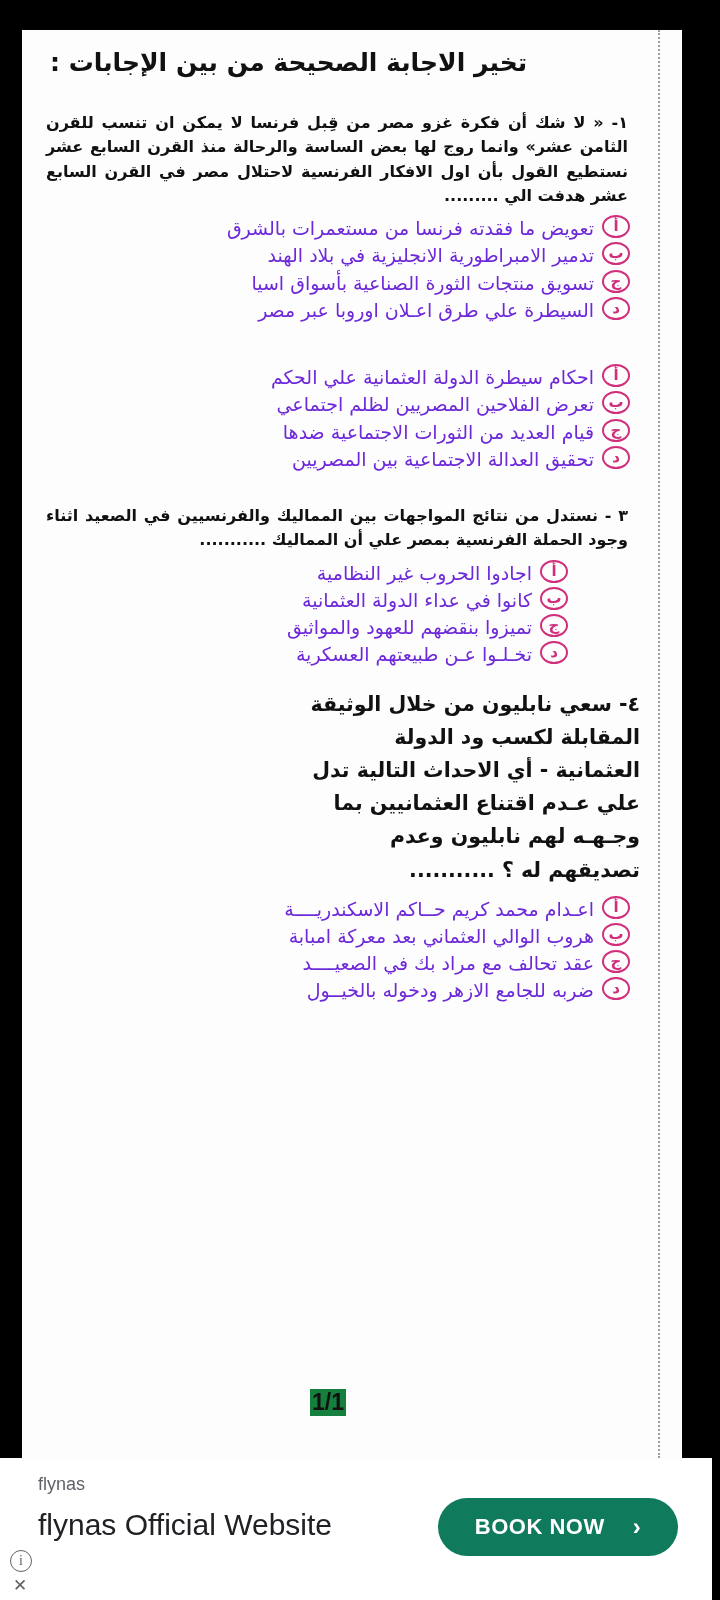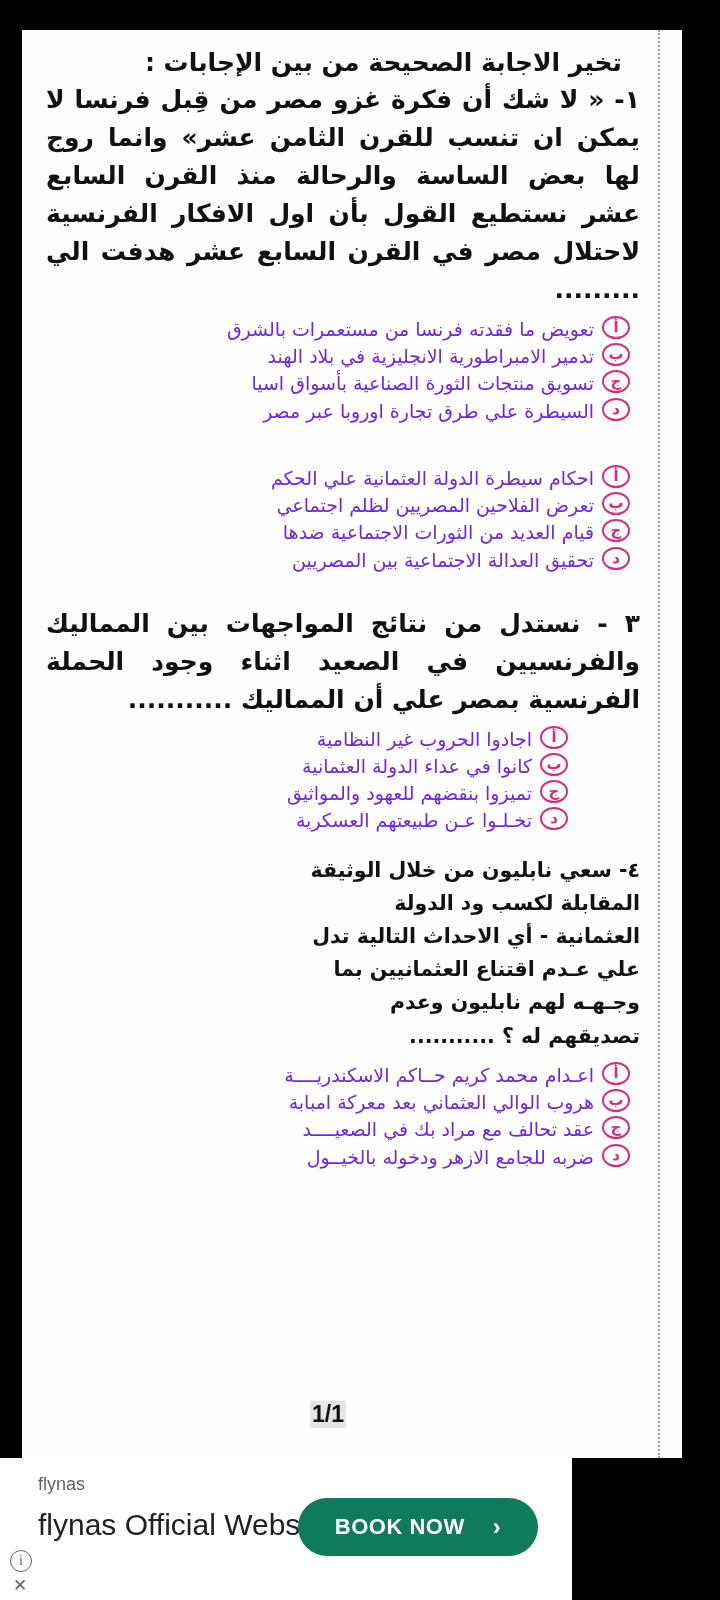--- a/index.html
+++ b/index.html
@@ -34,32 +34,32 @@
     position:relative;
     padding:18px 42px 0 24px;
     direction:rtl;
     text-align:right;
     color:#111;
   }
   .title{
     font-weight:bold;
     font-size:25px;
     letter-spacing:0;
-    margin:0 0 4px 4px;
-    text-align:right;
+    margin:0 0 34px 4px;
+    text-align:left;
     padding-right:18px;
   }
   .q{
     margin-bottom:6px;
   }
   .q-text{
     font-weight:bold;
-    font-size:25px;
+    font-size:16px;
     line-height:1.52;
-    margin:0 0 6px 0;
+    margin:0 12px 6px 0;
     text-align:justify;
     text-align-last:right;
   }
   .choices{
     margin:0 8px 4px 0;
     padding:0;
     list-style:none;
   }
   .choice{
     display:flex;
@@ -156,21 +156,21 @@
   .docimg .blk{
     position:absolute;
     background:rgba(60,56,50,.55);
     border-radius:1px;
   }
 
   
   .adbar{
     position:absolute;
     left:0; bottom:0;
-    width:572px; height:142px;
+    width:712px; height:142px;
     background:#fff;
     direction:ltr;
   }
   .ad-advertiser{
     position:absolute;
     left:38px; top:16px;
     font-size:18px;
     color:#5f6368;
     font-family:"Liberation Sans", sans-serif;
   }
@@ -216,25 +216,25 @@
     width:20px;height:20px;
     color:#5f6368;
     font-size:17px;
     line-height:20px;
     text-align:center;
     font-family:"Liberation Sans", sans-serif;
   }
   
   .pagemark{
     position:absolute;
-    left:288px; bottom:30px;
+    left:288px; bottom:42px;
     font-weight:bold;
     font-size:23px;
     color:#111;
-    background:#e5e5e5;
+    background:#15803d;
     padding:0 2px;
     font-family:"Liberation Sans", sans-serif;
   }
 </style>
 </head>
 <body>
 
 <div class="screen">
 
   <div class="sheet">
@@ -266,21 +266,21 @@
               <span class="oval"></span>
               <span class="ch">ج</span>
             </span>
             <span class="txt">تسويق منتجات الثورة الصناعية بأسواق اسيا</span>
           </li>
           <li class="choice">
             <span class="label">
               <span class="oval"></span>
               <span class="ch">د</span>
             </span>
-            <span class="txt">السيطرة علي طرق تجارة اوروبا عبر مصر</span>
+            <span class="txt">السيطرة علي طرق اعـلان اوروبا عبر مصر</span>
           </li>
         </ul>
       </div>
 
       <div class="spacer-lg"></div>
 
       <div class="q">
         <div class="spacer-sm"></div>
         <ul class="choices">
           <li class="choice">

